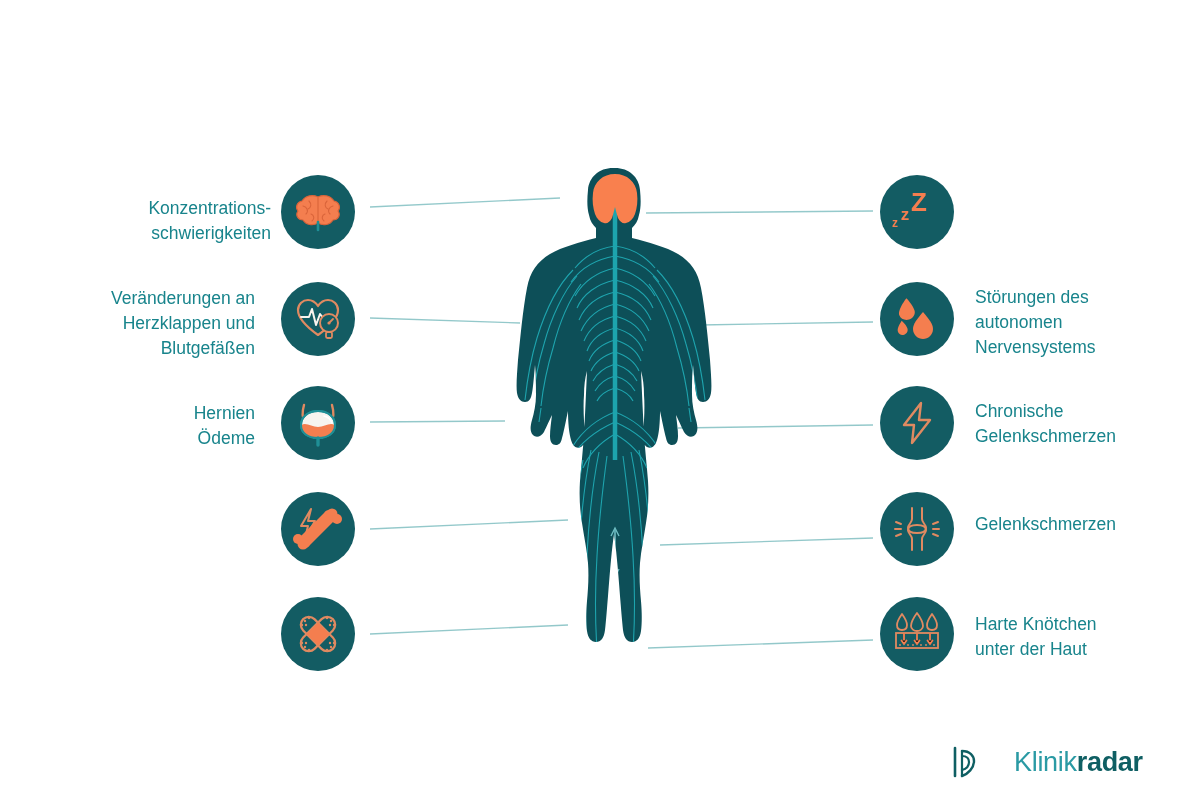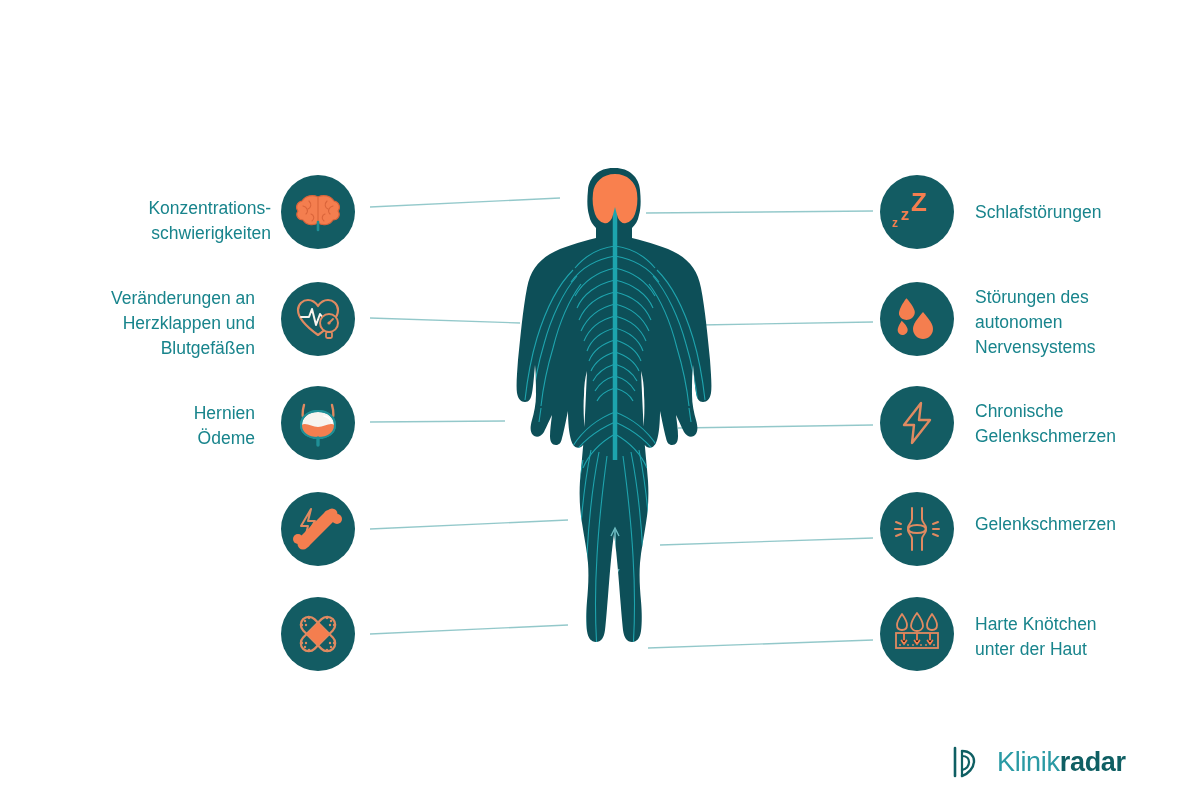--- a/index.html
+++ b/index.html
@@ -75,21 +75,21 @@
   .label.left  { text-align: right; }
   .label.right { text-align: left; }
 
   
   .logo {
     position: absolute;
     left: 948px;
     top: 742px;
     display: flex;
     align-items: center;
-    gap: 9px;
+    gap: 26px;
   }
   .logo-word {
     font-size: 27px;
     color: #2a9aa4;
     letter-spacing: -0.3px;
     white-space: nowrap;
   }
   .logo-word b {
     color: #0f5f63;
     font-weight: bold;
@@ -453,21 +453,20 @@
     </svg>
   </div>
 
   <div class="icon-badge" style="left:880px; top:175px;">
     <svg width="52" height="46" viewBox="0 0 52 46">
       <text x="28" y="22" font-family="'Liberation Sans', sans-serif" font-size="26" font-weight="bold" fill="#f47e4f" text-anchor="middle">Z</text>
       <text x="14" y="31" font-family="'Liberation Sans', sans-serif" font-size="17" font-weight="bold" fill="#f47e4f" text-anchor="middle">z</text>
       <text x="4" y="38" font-family="'Liberation Sans', sans-serif" font-size="12" font-weight="bold" fill="#f47e4f" text-anchor="middle">z</text>
     </svg>
   </div>
-  <div class="label right" style="left:975px; top:200px; width:210px; white-space:pre-line;">Schlafstörungen</div>
 
   <div class="icon-badge" style="left:880px; top:282px;">
     <svg width="46" height="46" viewBox="0 0 46 46">
       <path d="M29 16 C35 23 39 28 39 33 C39 39 34 43 29 43 C24 43 19 39 19 33 C19 28 23 23 29 16 Z" fill="#f47e4f"></path>
       <path d="M16 3 C16 3 4 11 4 17 C4 21 8 24 12 24 C16 24 20 21 20 17 C20 11 16 3 16 3 Z" fill="#f47e4f" transform="rotate(-18 12 14)"></path>
       <path d="M10 25 C10 25 3 30 3 34 C3 37 5 39 8 39 C11 39 13 37 13 34 C13 30 10 25 10 25 Z" fill="#f47e4f" transform="rotate(-18 8 32)"></path>
     </svg>
   </div>
   <div class="label right" style="left:975px; top:285px; width:215px; white-space:pre-line;">Störungen des
 autonomen

